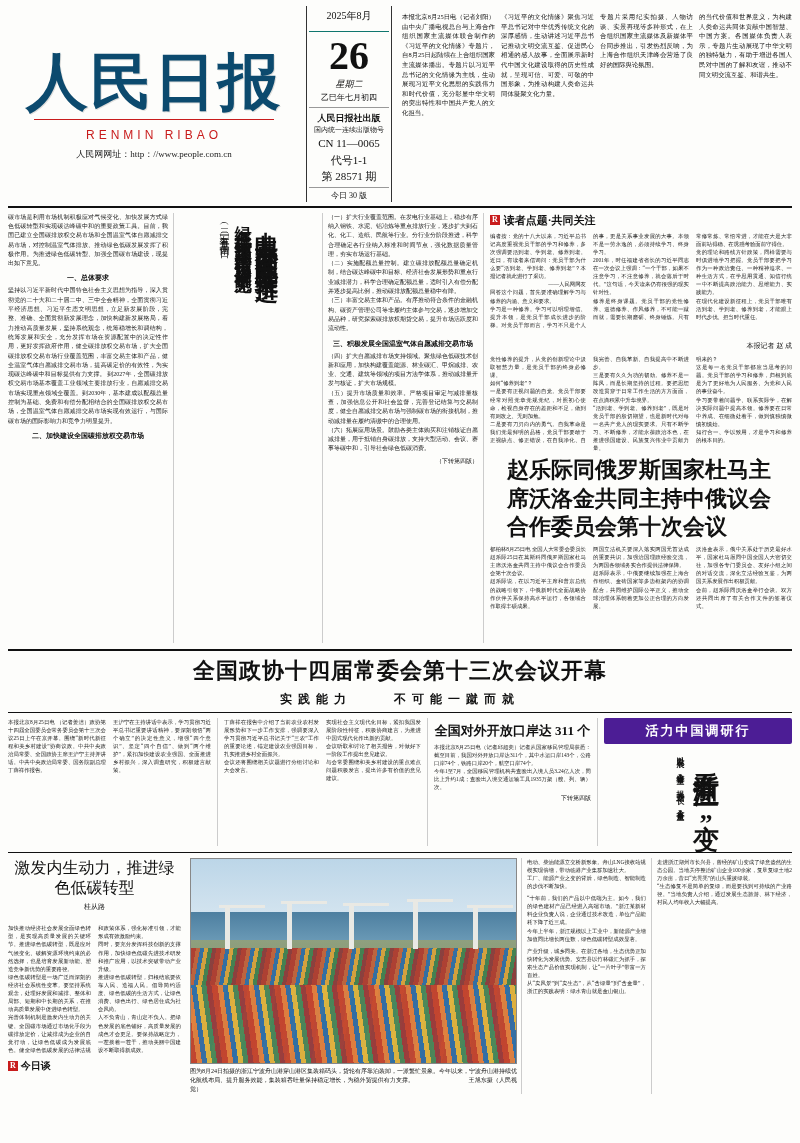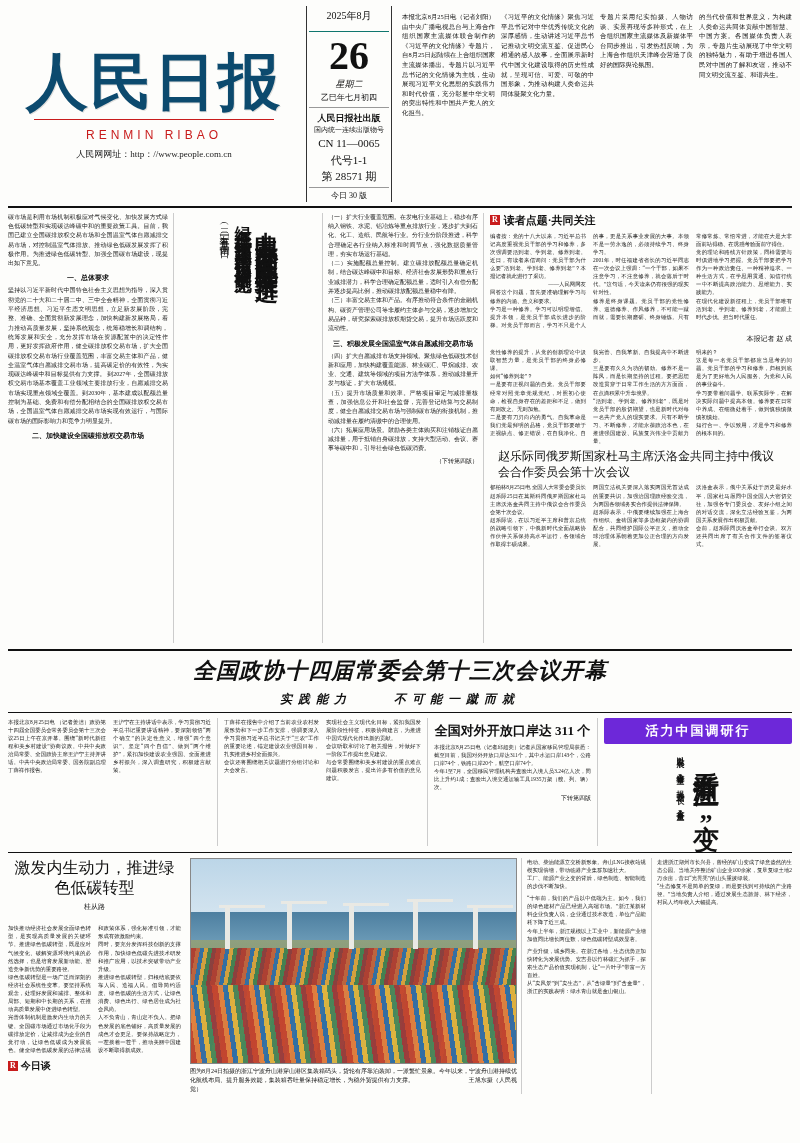--- a/index.html
+++ b/index.html
@@ -61,26 +61,26 @@
 
   .sec-label { font-weight:bold; font-size:7px; text-align:center; margin:5px 0 3px; }
 
   .badge-head { display:flex; align-items:center; gap:4px; font-weight:bold; font-size:11px; margin-bottom:4px;}
   .badge-sq { background:#c81c1c; color:#fff; font-size:8px; padding:1px 2px; line-height:1;}
 
   .redhead {
     color:#c81c1c; font-weight:bold; font-size:19px; line-height:1.25; letter-spacing:0px;
     margin:6px 0 3px;
   }
-  .byline { text-align:right; font-size:7px; margin:5px 0 4px; }
-
-  .blackhead { font-weight:normal; font-size:12px; line-height:1.3; margin:4px 8px 3px;}
-
-  
-  .band { margin-top:6px; border-top:2px solid #111; border-bottom:1px solid #111; padding:5px 0 4px;font-style:italic; }
+  .byline { text-align:right; font-size:7px; margin:12px 0 4px; }
+
+  .blackhead { font-weight:bold; font-size:22px; line-height:1.3; margin:4px 17px 3px;}
+
+  
+  .band { margin-top:6px; border-top:2px solid #111; border-bottom:1px solid #111; padding:5px 0 4px; }
   .band-title { text-align:center; font-weight:bold; font-size:22px; letter-spacing:1px; }
   .band-sub { text-align:center; font-size:12px; font-weight:bold; margin-top:5px; letter-spacing:6px;}
 
   .lower { display:flex; margin-top:5px; }
   .lw-1 { width:210px; flex:0 0 210px; padding-right:6px; border-right:1px solid #ccc;}
   .lw-2 { width:210px; flex:0 0 210px; padding:0 6px; border-right:1px solid #ccc;}
   .lw-3 { width:170px; flex:0 0 170px; padding:0 6px; border-right:1px solid #ccc;}
   .lw-4 { flex:1; padding-left:6px; }
 
   .subhead-blk { font-weight:bold; font-size:13px; margin:4px 0 3px; }
@@ -104,21 +104,21 @@
           background:repeating-linear-gradient(100deg,#b03a2e 0 5px,#c0603a 5px 9px,#2e6ca5 9px 13px,#d8a13a 13px 17px,#3f7f4e 17px 21px,#8b3a3a 21px 25px);
           opacity:.93; }
   .yard2 { position:absolute; top:62%; left:0; right:0; bottom:0;
           background:repeating-linear-gradient(82deg,#c4452f 0 6px,#e0803f 6px 11px,#2f6fa8 11px 16px,#e0b53f 16px 21px,#47885a 21px 26px,#9a3c3c 26px 31px);
           opacity:.95;}
   .crane { position:absolute; background:#e9e9e4; }
   .crane::after{ content:""; position:absolute; left:-6px; top:0; width:46px; height:3px; background:#e9e9e4;}
   .photo-cap { font-size:6px; line-height:1.5; margin-top:3px; text-align:justify;}
 
   .redbanner {
-    background:#6d28d9; color:#fff; font-weight:bold; font-size:13px;
+    background:#4c1d95; color:#fff; font-weight:bold; font-size:13px;
     text-align:center; padding:4px 18px; letter-spacing:2px; border-radius:2px;
   }
 
   .vert-right { display:flex; flex-direction:row-reverse; gap:3px; }
   .vbig { writing-mode:vertical-rl; text-orientation:upright; font-weight:bold; font-size:26px; letter-spacing:5px;}
   .vsmall { writing-mode:vertical-rl; text-orientation:upright; font-size:8px; letter-spacing:2px; line-height:1.6; font-weight:bold;}
 
   .todaytalk { display:inline-flex; align-items:center; gap:3px; font-weight:bold; font-size:10px; margin-top:4px;}
   .foot-note { font-size:6px; text-align:right; margin-top:3px;}
   .cols2 { column-count:2; column-gap:7px; }

